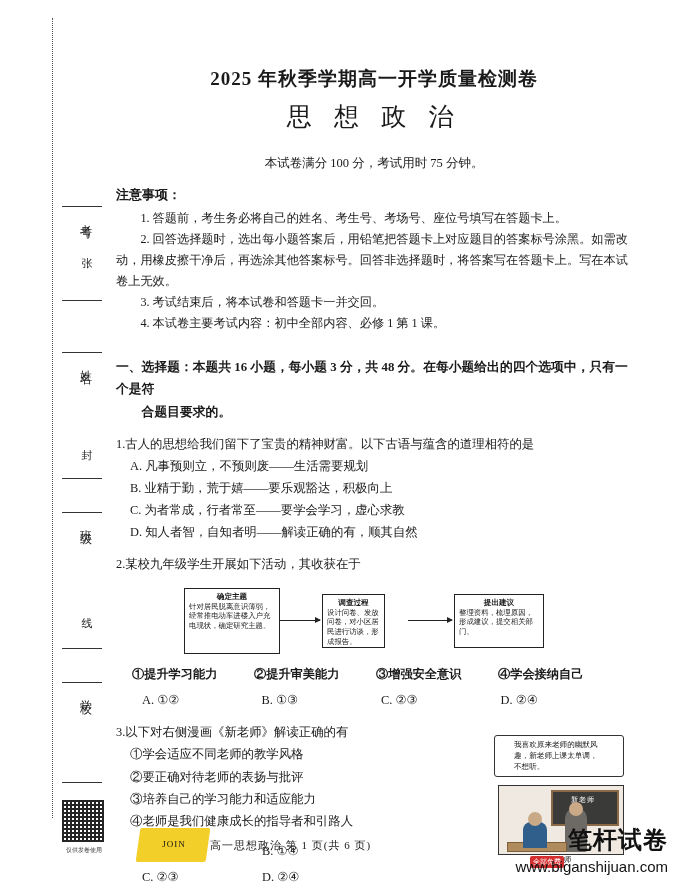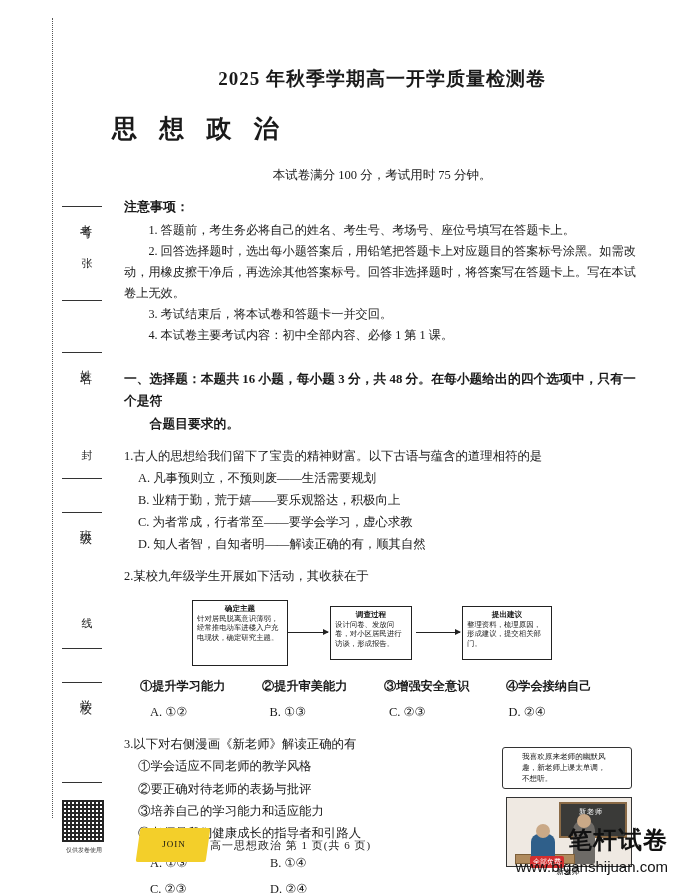--- a/index.html
+++ b/index.html
@@ -69,36 +69,37 @@
     left: 56px; top: 846px;
     width: 56px;
     font-size: 6px;
     text-align: center;
     color: #333;
   }
 
   
   .page {
     position: absolute;
-    left: 112px; top: 0;
+    left: 104px; top: 0;
     width: 540px; height: 893px;
   }
 
   .title {
     text-align: center;
     font-size: 19px;
     font-weight: bold;
     letter-spacing: 1px;
     margin-top: 66px;
   }
   .subject {
+    text-align: center;
     font-size: 25px;
-    font-weight: bold;
+    font-weight: normal;
     letter-spacing: 8px;
-    margin-top: 20px;
+    margin-top: 8px;
   }
   .score-line {
     text-align: center;
     font-size: 12.5px;
     margin-top: 22px;
   }
 
   .notice-title {
     margin-top: 14px;
     font-size: 13px;
@@ -140,21 +141,21 @@
     position: absolute;
     border: 1px solid #222;
     font-size: 7.4px;
     line-height: 1.32;
     padding: 3px 4px;
     box-sizing: border-box;
     text-align: left;
   }
   .fbox b { font-weight: bold; display: block; text-align: center; font-size: 7.6px; }
   .fbox1 { left: 40px;  top: 4px;  width: 96px; height: 66px; }
-  .fbox2 { left: 178px; top: 10px; width: 82px; height: 54px; }
+  .fbox2 { left: 178px; top: 10px; width: 63px; height: 54px; }
   .fbox3 { left: 310px; top: 10px; width: 90px; height: 54px; }
   .arrow {
     position: absolute;
     height: 1px;
     background: #222;
     top: 36px;
   }
   .arrow::after {
     content: "";
     position: absolute;

